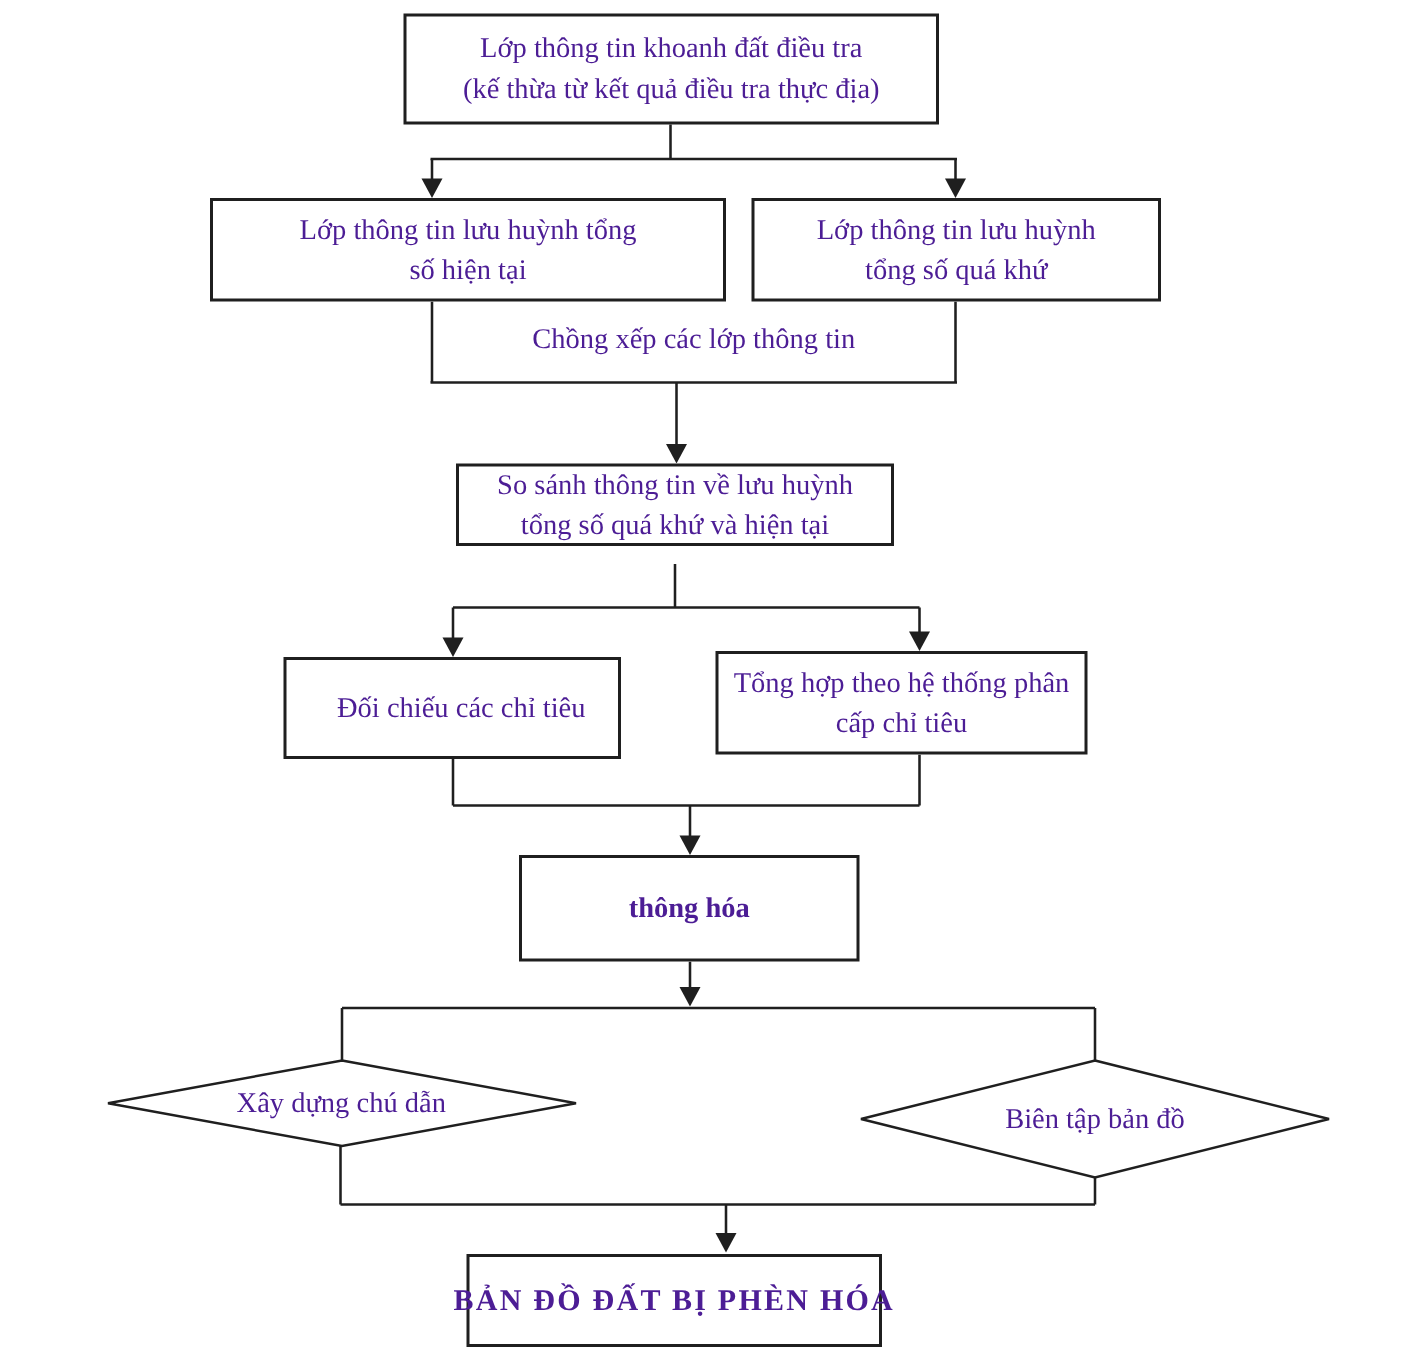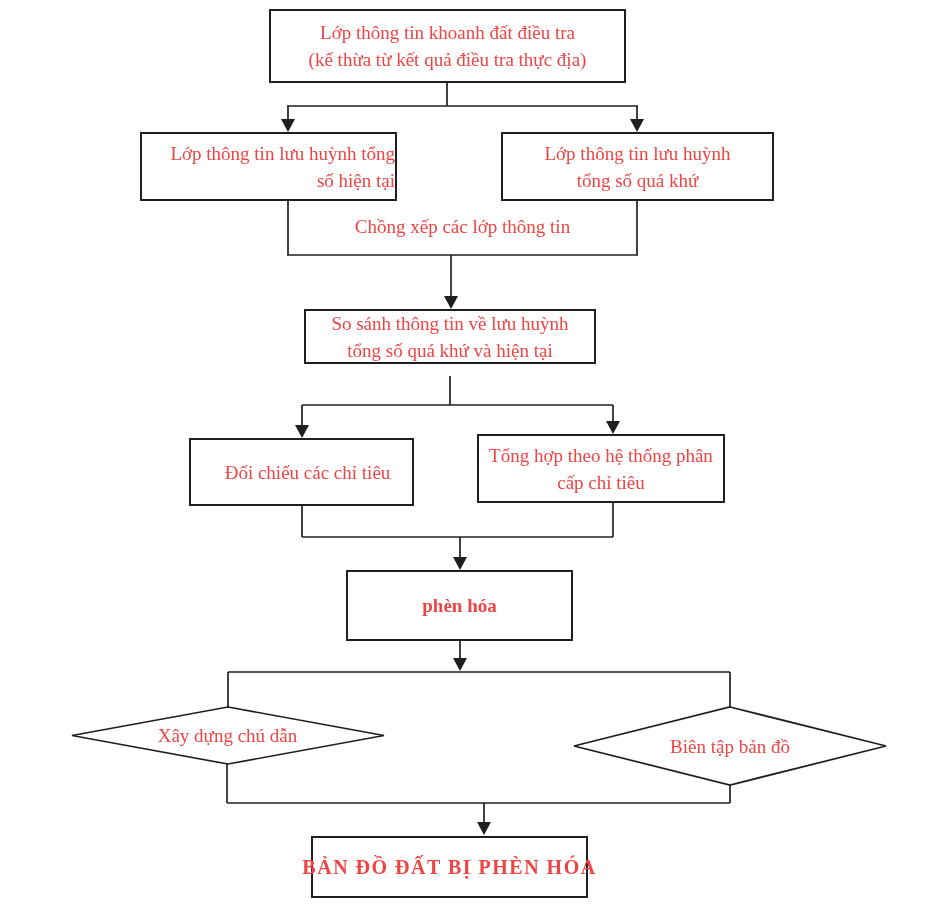--- a/index.html
+++ b/index.html
@@ -2,21 +2,21 @@
 <html><head>
 <meta charset="utf-8">
 <style>
   html, body { margin: 0; padding: 0; background: #ffffff; }
   #stage {
     position: relative;
     width: 940px;
     height: 907px;
     background: #ffffff;
     font-family: "Liberation Serif", "DejaVu Serif", serif;
-    color: #ef4444;
+    color: #4c1d95;
     overflow: hidden;
   }
   #wires { position: absolute; left: 0; top: 0; width: 940px; height: 907px; }
   .node {
     position: absolute;
     box-sizing: border-box;
     border: 2px solid #1f1f1f;
     background: #ffffff;
     display: flex;
     flex-direction: column;
@@ -101,21 +101,21 @@
       <polygon points="228,707 384,735.5 228,764 72,735.5"></polygon>
       <polygon points="730,707 886,746 730,785 574,746"></polygon>
     </g>
   </svg>
 
   <div class="node" style="left:269px; top:9px; width:357px; height:74px;">
     <span>Lớp thông tin khoanh đất điều tra</span>
     <span>(kế thừa từ kết quả điều tra thực địa)</span>
   </div>
 
-  <div class="node" style="left:140px; top:132px; width:257px; height:69px;align-items:flex-end;">
+  <div class="node" style="left:140px; top:132px; width:344px; height:69px;">
     <span>Lớp thông tin lưu huỳnh tổng</span>
     <span>số hiện tại</span>
   </div>
 
   <div class="node" style="left:501px; top:132px; width:273px; height:69px;">
     <span>Lớp thông tin lưu huỳnh</span>
     <span>tổng số quá khứ</span>
   </div>
 
   <div class="floating-label" style="left:288px; top:210px; width:349px; height:34px;">Chồng xếp các lớp thông tin</div>
@@ -128,21 +128,21 @@
   <div class="node" style="left:189px; top:438px; width:225px; height:68px;padding-left:12px;">
     <span>Đối chiếu các chỉ tiêu</span>
   </div>
 
   <div class="node" style="left:477px; top:434px; width:248px; height:69px;">
     <span>Tổng hợp theo hệ thống phân</span>
     <span>cấp chỉ tiêu</span>
   </div>
 
   <div class="node bold" style="left:346px; top:570px; width:227px; height:71px;">
-    <span>phèn hóa</span>
+    <span>thông hóa</span>
   </div>
 
   <div class="diamond-label" style="left:92px; top:721px; width:271px; height:29px;">Xây dựng chú dẫn</div>
 
   <div class="diamond-label" style="left:590px; top:732px; width:280px; height:29px;">Biên tập bản đồ</div>
 
   <div class="node bold final" style="left:311px; top:836px; width:277px; height:62px;">
     <span>BẢN ĐỒ ĐẤT BỊ PHÈN HÓA</span>
   </div>
 

